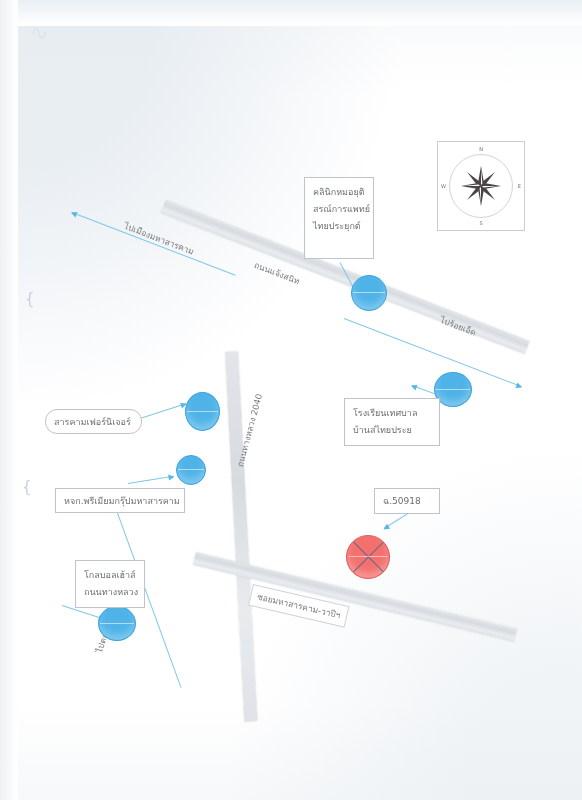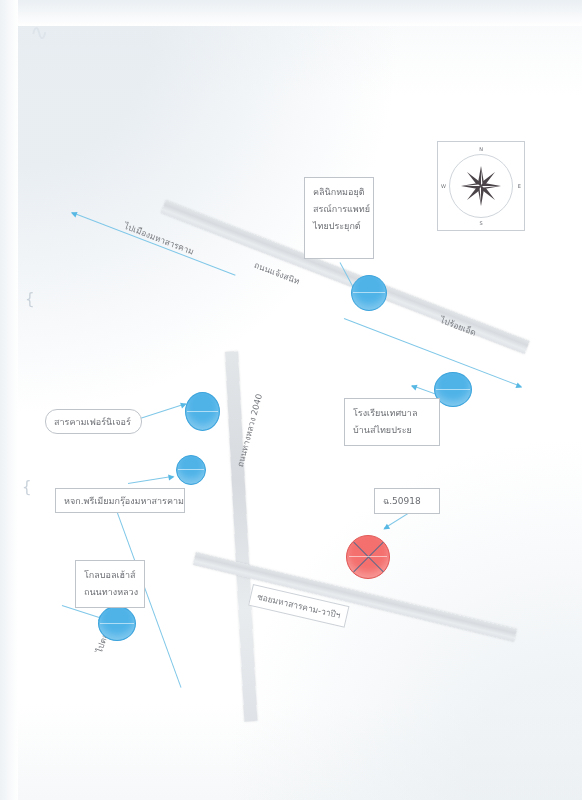--- a/index.html
+++ b/index.html
@@ -184,21 +184,21 @@
     <div>คลินิกหมอยุติ</div>
     <div>สรณ์การแพทย์</div>
     <div>ไทยประยุกต์</div>
   </div>
 
   <div class="box" style="left:45px;top:409px;width:97px;height:25px;line-height:12px;border-radius:12px;">
     <div>สารคามเฟอร์นิเจอร์</div>
   </div>
 
   <div class="box" style="left:55px;top:488px;width:130px;height:25px;line-height:12px;">
-    <div>หจก.พรีเมียมกรุ๊องมหาสารคาม</div>
+    <div>หจก.พรีเมียมกรุ๊ปมหาสารคาม</div>
   </div>
 
   <div class="box" style="left:33px;top:560px;width:70px;height:48px;margin-left:42px;">
     <div>โกลบอลเฮ้าส์</div>
     <div>ถนนทางหลวง</div>
   </div>
 
   <div class="box" style="left:344px;top:398px;width:96px;height:48px;">
     <div>โรงเรียนเทศบาล</div>
     <div>บ้านส่ไทยประย</div>

